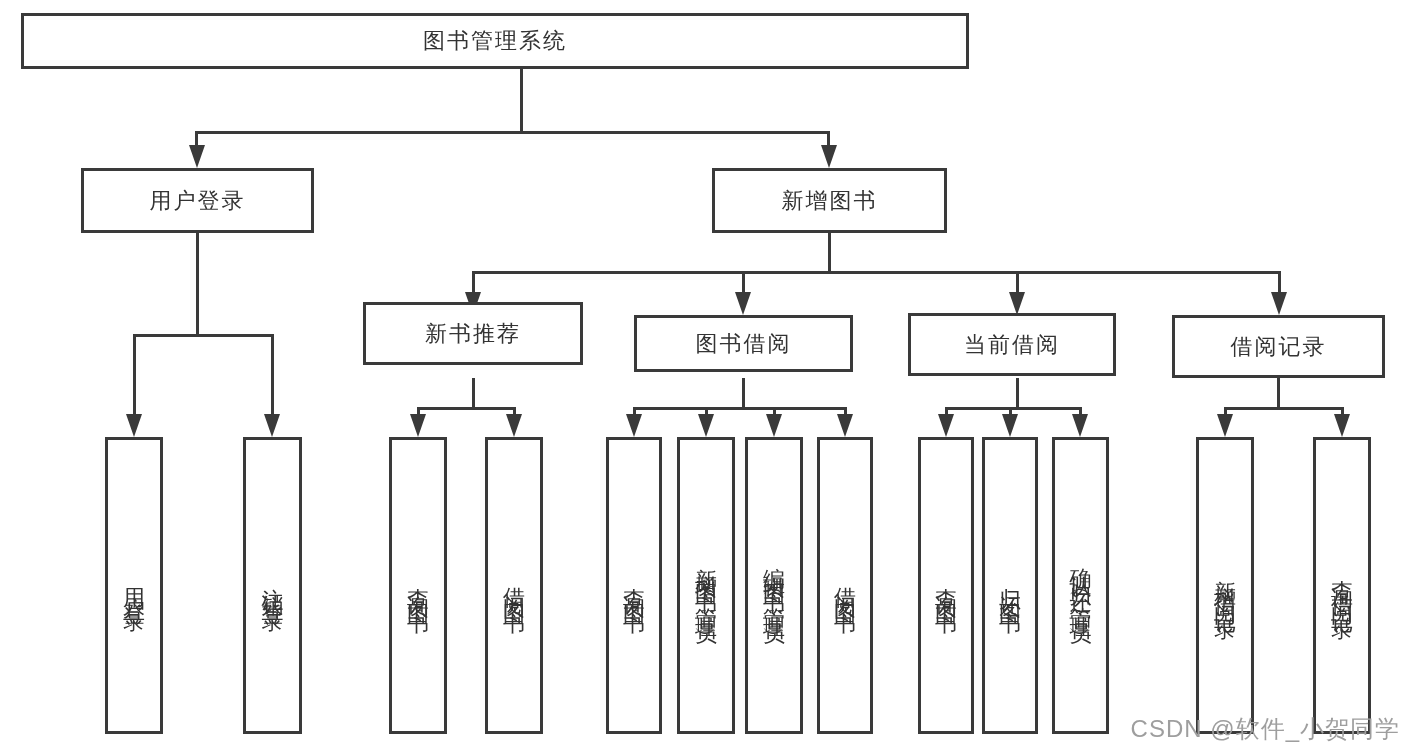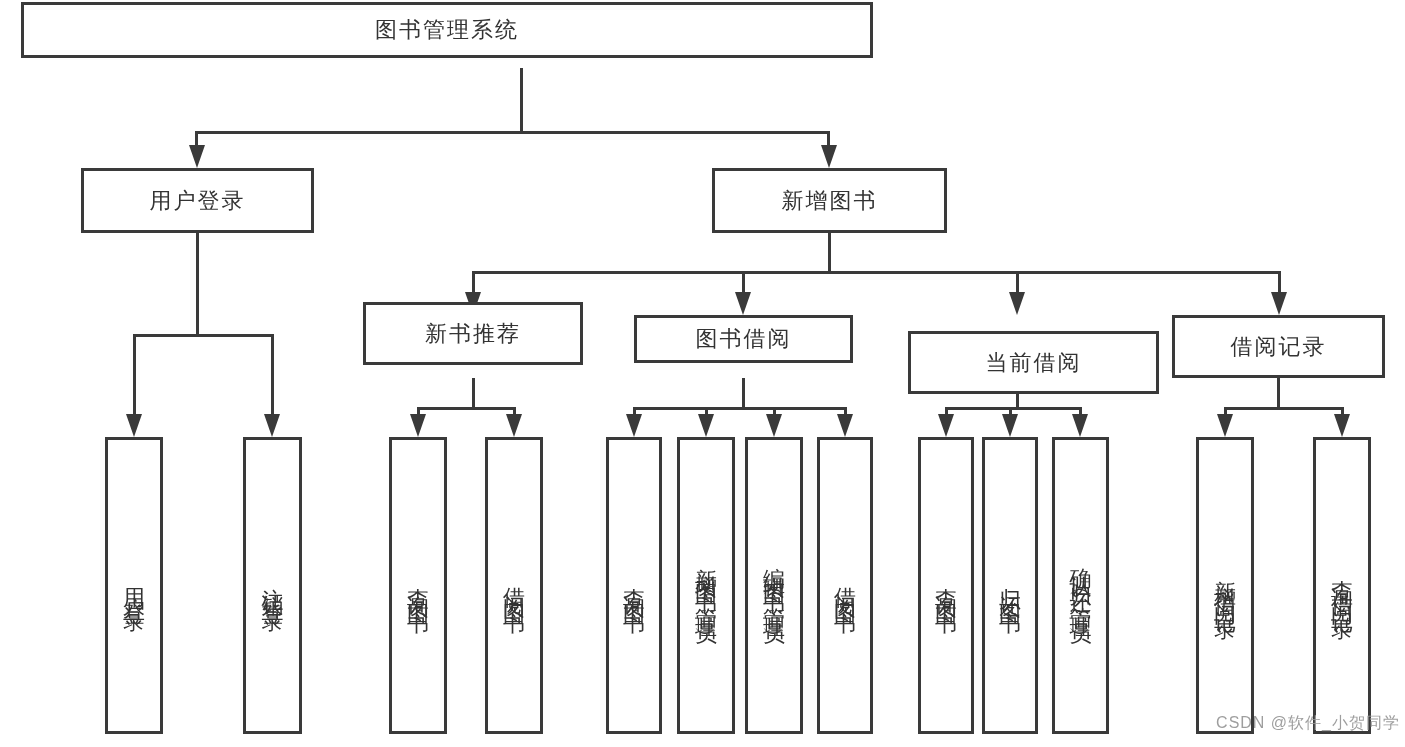--- a/index.html
+++ b/index.html
@@ -25,21 +25,21 @@
   }
   .vline{position:absolute;width:3px;background:var(--line);}
   .hline{position:absolute;height:3px;background:var(--line);}
   .arrow{
     position:absolute;width:0;height:0;
     border-left:8px solid transparent;border-right:8px solid transparent;
     border-top:23px solid var(--line);
   }
   .watermark{
     position:absolute;top:713px;right:5px;
-    font-size:16px;color:var(--watermark);letter-spacing:1px;white-space:nowrap;
+    font-size:24px;color:var(--watermark);letter-spacing:1px;white-space:nowrap;
   }
 </style>
 </head>
 <body>
 
 <div class="canvas">
 
   <div>
     <div class="vline" style="left:520px;top:68px;height:65px"></div>
     <div class="hline" style="left:196px;top:131px;width:634px"></div>
@@ -106,38 +106,38 @@
 
   <div>
     <div class="vline" style="left:1277px;top:378px;height:32px"></div>
     <div class="hline" style="left:1224px;top:407px;width:120px"></div>
     <div class="vline" style="left:1224px;top:407px;height:8px"></div>
     <div class="arrow" style="left:1217px;top:414px"></div>
     <div class="vline" style="left:1341px;top:407px;height:8px"></div>
     <div class="arrow" style="left:1334px;top:414px"></div>
   </div>
 
-  <div class="box hbox" style="left:21px;top:2px;width:852px;height:56px">
+  <div class="box hbox" style="left:21px;top:13px;width:948px;height:56px">
     <span>图书管理系统</span>
   </div>
 
   <div class="box hbox" style="left:81px;top:168px;width:233px;height:65px">
     <span>用户登录</span>
   </div>
   <div class="box hbox" style="left:712px;top:168px;width:235px;height:65px">
     <span>新增图书</span>
   </div>
 
   <div class="box hbox" style="left:363px;top:302px;width:220px;height:63px">
     <span>新书推荐</span>
   </div>
-  <div class="box hbox" style="left:634px;top:315px;width:219px;height:48px">
+  <div class="box hbox" style="left:634px;top:315px;width:219px;height:57px">
     <span>图书借阅</span>
   </div>
-  <div class="box hbox" style="left:908px;top:331px;width:251px;height:63px">
+  <div class="box hbox" style="left:908px;top:313px;width:208px;height:63px">
     <span>当前借阅</span>
   </div>
   <div class="box hbox" style="left:1172px;top:315px;width:213px;height:63px">
     <span>借阅记录</span>
   </div>
 
   <div class="box vbox" style="left:105px;top:437px;width:58px;height:297px">
     <span>用户登录</span>
   </div>
   <div class="box vbox" style="left:243px;top:437px;width:59px;height:297px">

